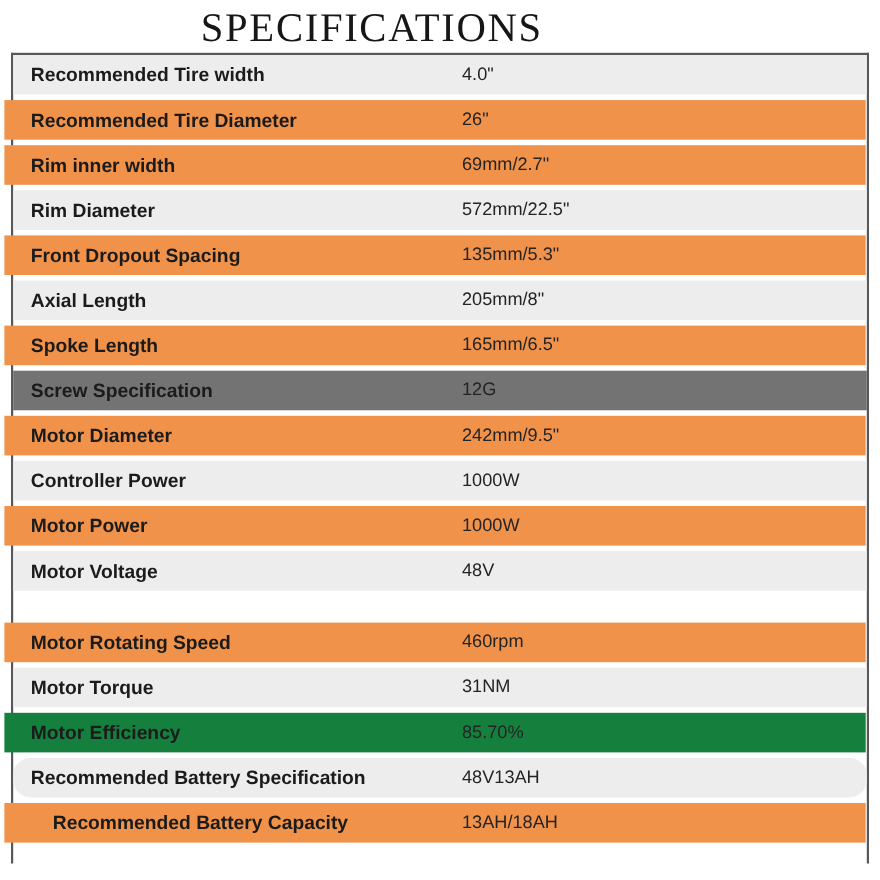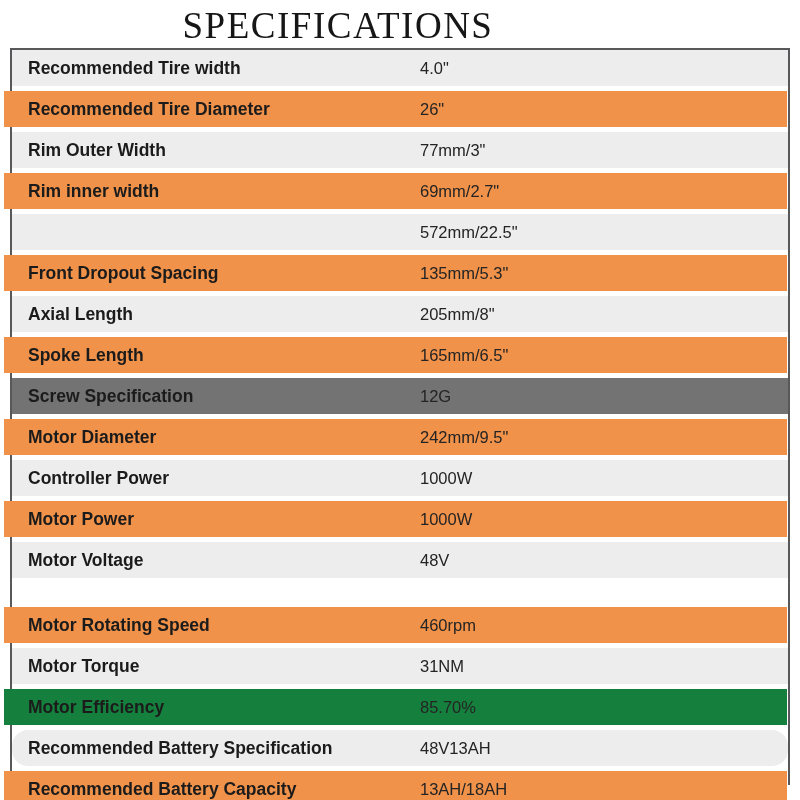--- a/index.html
+++ b/index.html
@@ -103,31 +103,28 @@
   <div class="row gray" style="background: rgb(237, 237, 237);">
     <span class="label">Recommended Tire width</span>
     <span class="value">4.0"</span>
   </div>
 
   <div class="row orange" style="background: rgb(240, 146, 74);">
     <span class="label">Recommended Tire Diameter</span>
     <span class="value">26"</span>
   </div>
 
-  <div class="row gray" style="background: rgb(237, 237, 237);">
-    <span class="label">Rim Outer Width</span>
-    <span class="value">77mm/3"</span>
-  </div>
 
   <div class="row orange" style="background: rgb(240, 146, 74);">
     <span class="label">Rim inner width</span>
     <span class="value">69mm/2.7"</span>
   </div>
 
   <div class="row gray" style="background: rgb(237, 237, 237);">
+    <span class="label">Rim Diameter</span>
     <span class="value">572mm/22.5"</span>
   </div>
 
   <div class="row orange" style="background: rgb(240, 146, 74);">
     <span class="label">Front Dropout Spacing</span>
     <span class="value">135mm/5.3"</span>
   </div>
 
   <div class="row gray" style="background: rgb(237, 237, 237);">
     <span class="label">Axial Length</span>
@@ -177,19 +174,19 @@
   <div class="row orange" style="background: #15803d;">
     <span class="label">Motor Efficiency</span>
     <span class="value">85.70%</span>
   </div>
 
   <div class="row gray" style="background: rgb(237, 237, 237); border-radius: 16px;">
     <span class="label">Recommended Battery Specification</span>
     <span class="value">48V13AH</span>
   </div>
 
-  <div class="row orange" style="background: rgb(240, 146, 74);">
+  <div class="row orange" style="background: rgb(240, 146, 74); padding-left: 20px;">
     <span class="label">Recommended Battery Capacity</span>
     <span class="value">13AH/18AH</span>
   </div>
 </div>
   </div>
 </div>
 
 </body></html>

